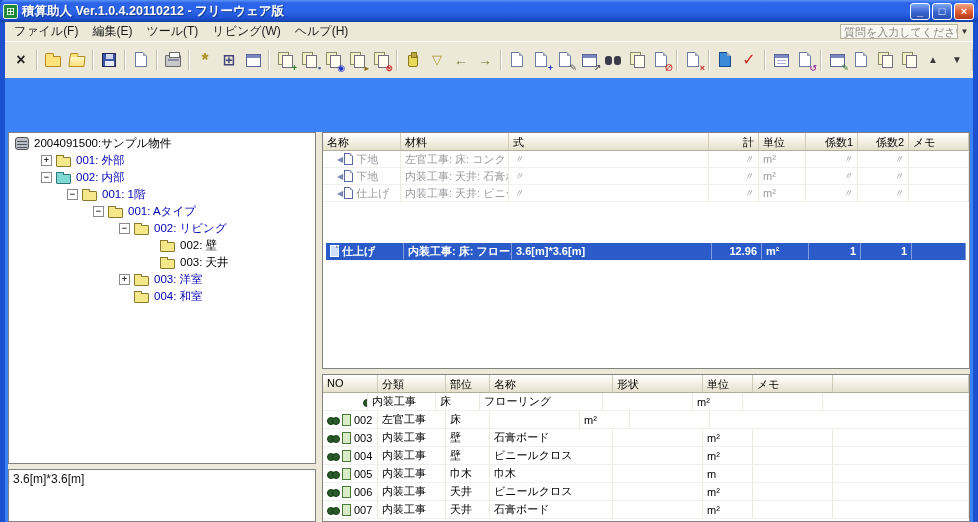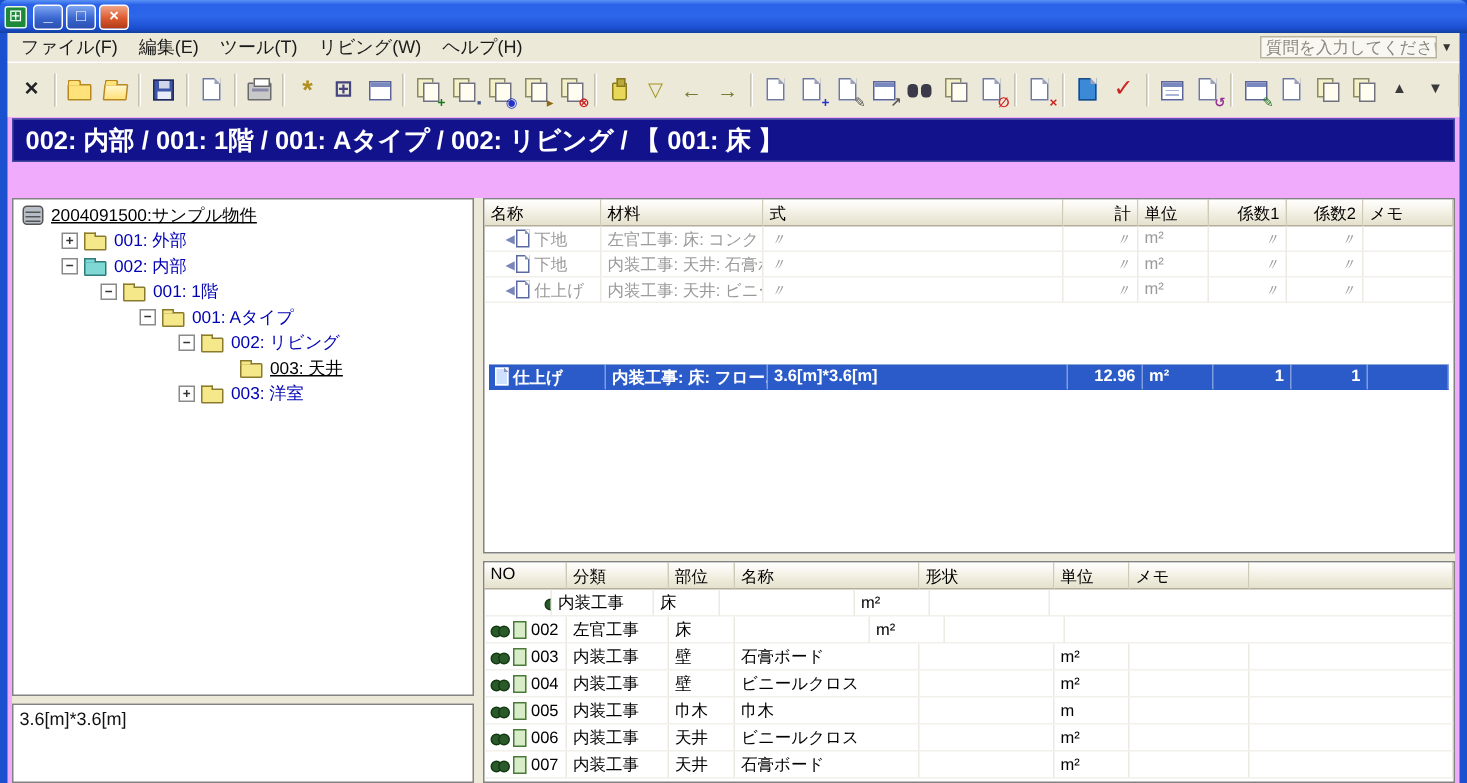--- a/index.html
+++ b/index.html
@@ -17,21 +17,21 @@
     border-radius:5px 5px 0 0;
   }
   .appicon{width:15px;height:15px;margin-right:4px;background:#1d8a3a;border:1px solid #e8f4e8;border-radius:2px;
     display:flex;align-items:center;justify-content:center;color:#fff;font-size:11px;line-height:1;}
   .apptitle{color:#fff;font-weight:bold;font-size:12.5px;text-shadow:1px 1px 1px #123a8c;white-space:nowrap;flex:1;}
   .winbtns{display:flex;gap:2px;}
   .wbtn{width:20px;height:17px;border-radius:3px;border:1px solid #fff;color:#fff;font-size:11px;line-height:15px;
     text-align:center;font-weight:bold;background:linear-gradient(180deg,#7da5f2,#3a66d0 55%,#2a50b0);}
   .wbtn.close{background:linear-gradient(180deg,#f0a486,#dd5a2e 55%,#b03a18);}
   
-  .wbody{position:absolute;left:5px;right:5px;top:22px;bottom:0;background:#f0abfc;overflow:hidden;}
+  .wbody{position:absolute;left:5px;right:5px;top:22px;bottom:0;background:#3b82f6;overflow:hidden;}
   
   .menubar{height:19px;display:flex;align-items:center;padding:0 2px;background:#ece9d8;font-size:12px;}
   .menuitem{padding:1px 7px 2px 7px;color:#1a1a1a;white-space:nowrap;}
   .qbox-wrap{margin-left:auto;display:flex;align-items:center;}
   .qbox{width:118px;height:15px;background:#f8f7f2;border:1px solid #b8b4a0;color:#8a887e;
     font-size:11px;padding:0 3px;line-height:14px;white-space:nowrap;overflow:hidden;}
   .qdrop{width:13px;height:15px;font-size:8px;line-height:15px;text-align:center;color:#333;}
   
   .toolbar{height:37px;display:flex;align-items:center;padding:2px 2px 3px 4px;background:#ece9d8;
     border-top:1px solid #fff;}
@@ -108,28 +108,29 @@
     font-size:9px;line-height:9px;text-align:center;color:#333;font-weight:bold;}
   .exp.none{border:none;background:transparent;}
   .tfold{width:15px;height:10px;background:#f4e88a;border:1px solid #8a7a2e;border-radius:1px;position:relative;flex:none;margin:3px 5px 0 0;}
   .tfold::before{content:"";position:absolute;left:-1px;top:-3px;width:6px;height:2px;background:#f4e88a;border:1px solid #8a7a2e;border-bottom:none;}
   .tfold.teal{background:#7fd8d4;border-color:#2e7a7a;}
   .tfold.teal::before{background:#7fd8d4;border-color:#2e7a7a;}
   .tfold.open{background:#fffbe0;transform:skewX(-8deg);}
   .tdb{width:14px;height:13px;background:#b8bec8;border:1px solid #555;border-radius:3px;position:relative;flex:none;margin-right:5px;}
   .tdb::before{content:"";position:absolute;left:1px;top:3px;right:1px;height:1px;background:#555;box-shadow:0 3px 0 #555,0 6px 0 #555;}
   .tlabel.blue{color:#0000b4;}
-  .tlabel.black{color:#000;text-decoration:underline;}
+  .tlabel.black{color:#000;}
 </style>
 </head>
 <body>
 
 <div class="window">
   <div class="titlebar">
     <span class="appicon">⊞</span>
+    <span class="apptitle">積算助人 Ver.1.0.4.20110212 - フリーウェア版</span>
     <span class="winbtns" id="winbtns">
         <span class="wbtn">_</span>
         <span class="wbtn">□</span>
         <span class="wbtn close">×</span>
       </span>
   </div>
   <div class="wbody">
     <div class="menubar" id="menubar">
         <span class="menuitem">ファイル(F)</span>
         <span class="menuitem">編集(E)</span>
@@ -269,23 +270,20 @@
           <span class="ic ic-pages"></span>
         </span>
         <span class="tbtn">
           <span class="gl" style="color: rgb(58, 58, 58); font-size: 10px; font-weight: bold;">▲</span>
         </span>
         <span class="tbtn">
           <span class="gl" style="color: rgb(58, 58, 58); font-size: 10px; font-weight: bold;">▼</span>
         </span>
         <span class="tsep"></span>
       </div>
-    <div class="navbar">
-      <span>002: 内部 / 001: 1階 / 001: Aタイプ / 002: リビング / 【 001: 床 】</span>
-    </div>
     <div class="main">
       <div class="panel tree" id="treePanel">
           <div class="trow" style="padding-left: 4px;">
             <span class="tdb"></span>
             <span class="tlabel black">2004091500:サンプル物件</span>
           </div>
           <div class="trow" style="padding-left: 30px;">
             <span class="exp">+</span>
             <span class="tfold"></span>
             <span class="tlabel blue">001: 外部</span>
@@ -303,29 +301,39 @@
           <div class="trow" style="padding-left: 82px;">
             <span class="exp">−</span>
             <span class="tfold"></span>
             <span class="tlabel blue">001: Aタイプ</span>
           </div>
           <div class="trow" style="padding-left: 108px;">
             <span class="exp">−</span>
             <span class="tfold"></span>
             <span class="tlabel blue">002: リビング</span>
           </div>
+          <div class="trow" style="padding-left: 134px;">
+            <span class="exp none"></span>
+            <span class="tfold"></span>
+            <span class="tlabel black">002: 壁</span>
+          </div>
           <div class="trow" style="padding-left: 134px; text-align: center;">
             <span class="exp none"></span>
             <span class="tfold"></span>
             <span class="tlabel black">003: 天井</span>
           </div>
           <div class="trow" style="padding-left: 108px;">
             <span class="exp">+</span>
             <span class="tfold"></span>
             <span class="tlabel blue">003: 洋室</span>
+          </div>
+          <div class="trow" style="padding-left: 108px;">
+            <span class="exp none"></span>
+            <span class="tfold"></span>
+            <span class="tlabel blue">004: 和室</span>
           </div>
         </div>
       <div class="panel" id="formulaPanel">
         <span>3.6[m]*3.6[m]</span>
       </div>
       <div class="panel" id="detailPanel">
           <div class="grid-head">
             <span class="hcell" style="width: 78px;">名称</span>
             <span class="hcell" style="width: 108px;">材料</span>
             <span class="hcell" style="width: 200px;">式</span>
@@ -493,20 +501,23 @@
               <span class="lnk"></span>
               <span class="mdoc"></span>
               <span>001</span>
             </span>
             <span class="cell" style="width: 68px;">
               <span>内装工事</span>
             </span>
             <span class="cell" style="width: 44px;">
               <span>床</span>
             </span>
+            <span class="cell" style="width: 123px;">
+              <span>フローリング</span>
+            </span>
             <span class="cell" style="width: 90px;">
               <span></span>
             </span>
             <span class="cell" style="width: 50px;">
               <span>m²</span>
             </span>
             <span class="cell" style="width: 80px;">
               <span></span>
             </span>
             <span class="cell" style="flex: 1 1 0%;">

